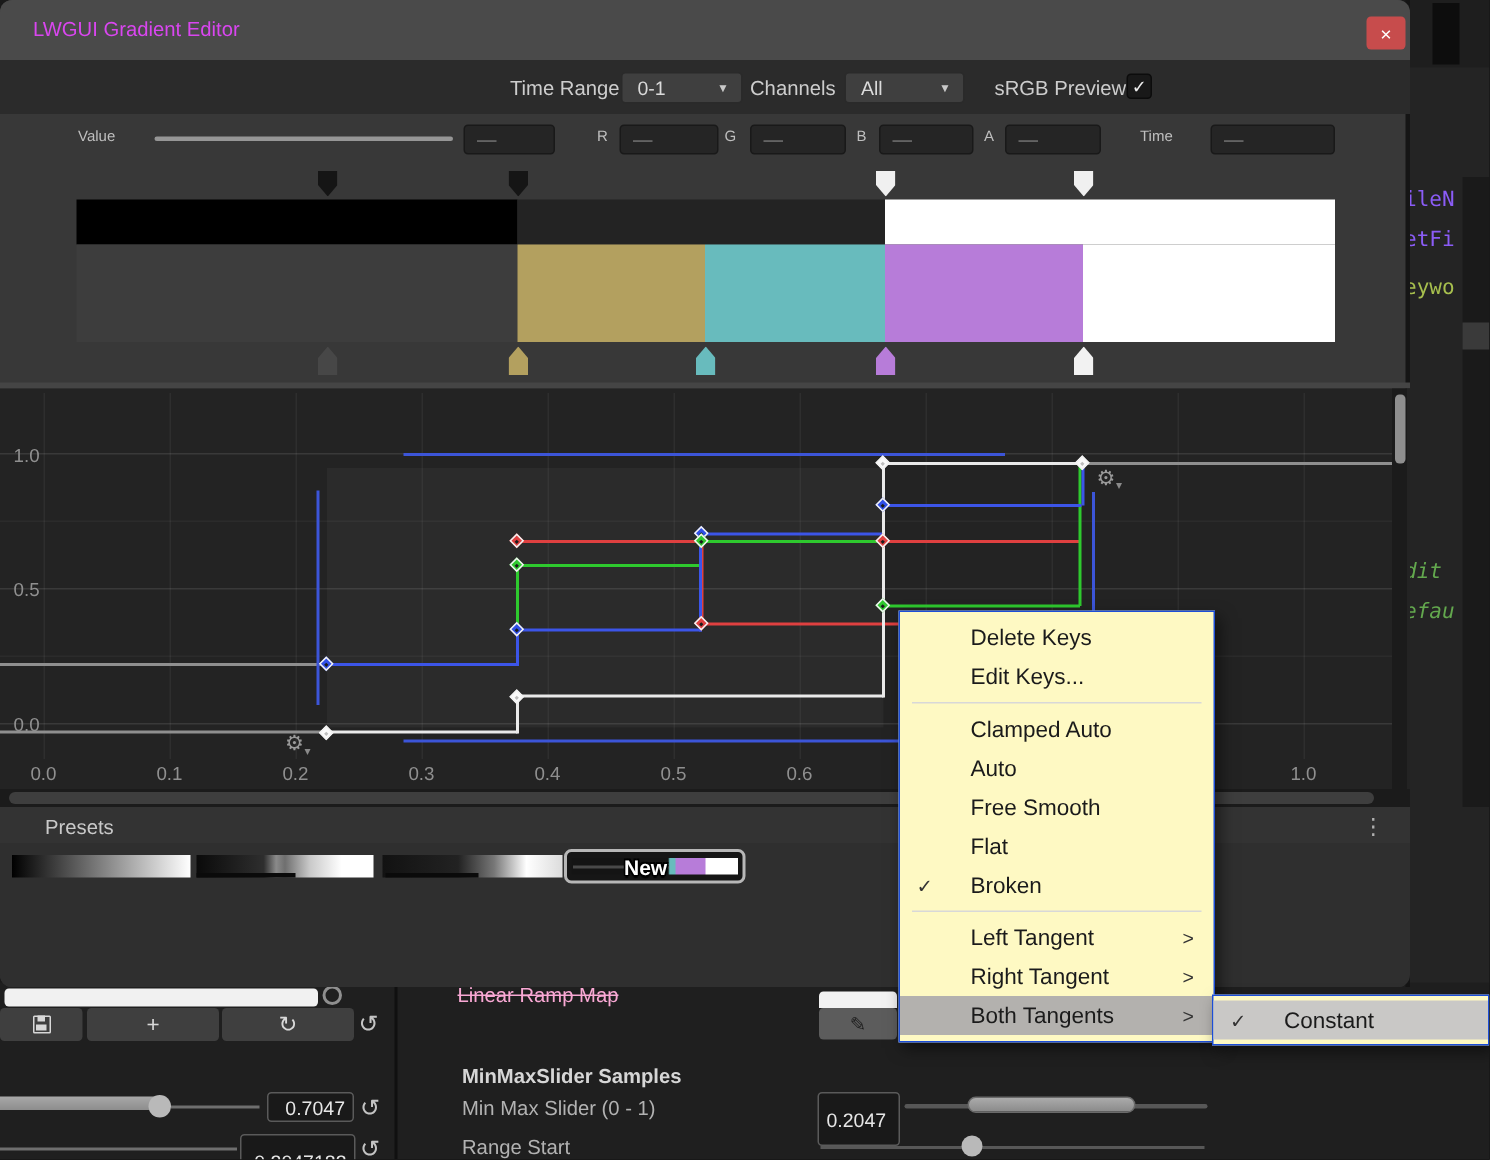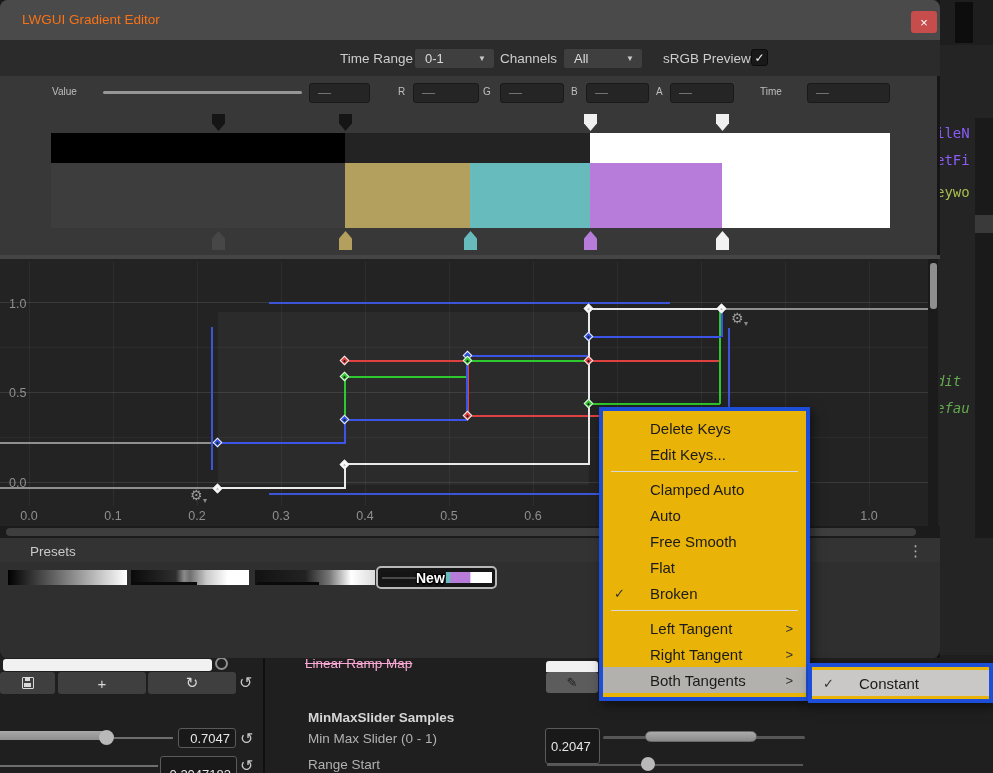--- a/index.html
+++ b/index.html
@@ -44,21 +44,21 @@
   .mm-track { left:603px; top:736px; width:202px; height:3px; background:#575757; border-radius:2px; }
   .mm-range { left:645px; top:731px; width:112px; height:11px; border-radius:6px;
     background:linear-gradient(180deg,#ababab,#8a8a8a); border:1px solid #6a6a6a; }
   .rs-track { left:547px; top:764px; width:256px; height:2px; background:#575757; }
   .rs-knob { left:641px; top:757px; width:14px; height:14px; border-radius:50%; background:#b9b9b9; }
 
   
   .win { left:0; top:0; width:940px; height:658px; background:#383838; border-radius:8px 8px 8px 8px; z-index:2; }
   .win-edge { left:937px; top:0; width:3px; height:658px; background:#151515; z-index:3; }
   .titlebar { left:0; top:0; width:940px; height:40px; background:#4a4a4a; border-radius:8px 8px 0 0; z-index:3; }
-  .title-text { left:22px; top:12px; color:#f97316; font-size:13.5px; }
+  .title-text { left:22px; top:12px; color:#d946ef; font-size:13.5px; }
   .close-btn { left:911px; top:11px; width:26px; height:22px; background:#c74c4c; border-radius:3px;
     color:#fff; font-size:13px; display:flex; align-items:center; justify-content:center; }
   .controls { left:0; top:40px; width:940px; height:36px; background:#2b2b2b; z-index:3; }
   .c-label { position:absolute; color:#cdcdcd; font-size:13.5px; z-index:4; }
   .dropdown { position:absolute; height:21px; background:#3f3f3f; border:1px solid #2a2a2a; border-radius:3px;
     color:#dadada; font-size:13px; display:flex; align-items:center; padding-left:10px; z-index:4; }
   .dd-arrow { position:absolute; right:8px; font-size:8px; color:#c9c9c9; }
   .checkbox { left:751px; top:49px; width:17px; height:17px; background:#191919; border:1px solid #0c0c0c;
     border-radius:3px; color:#eee; font-size:12px; display:flex; align-items:center; justify-content:center; z-index:4; }
 
@@ -107,21 +107,21 @@
   .sw3 { left:255px; width:120px; background:linear-gradient(90deg,#121212,#222 42%,#777 62%,#fff 80%,#dcdcdc); }
   .sw-under { position:absolute; top:582px; height:3px; background:#0a0a0a; z-index:5; }
   .sw4 { left:376px; top:566px; width:121px; height:23px; border:2px solid #b7b7b7; border-radius:5px; background:#161616; z-index:4; }
   .sw4-grad { position:absolute; left:3px; top:4px; right:3px; bottom:4px;
     background:linear-gradient(90deg,#141414 0%,#141414 58%,#68bbbd 59%,#68bbbd 62%,#b77cd9 63%,#b77cd9 80%,#ffffff 81%); }
   .sw4-line { position:absolute; left:4px; top:9px; width:64px; height:2px; background:#494949; }
   .new-label { position:absolute; left:38px; top:2px; color:#fff; font-size:14px; font-weight:bold;
     text-shadow:-1px -1px 0 #000,1px -1px 0 #000,-1px 1px 0 #000,1px 1px 0 #000,0 2px 1px #000; }
 
   
-  .menu { position:absolute; background:#eab308; border:4px solid #1d4ed8;
+  .menu { position:absolute; background:#fef9c3; border:1px solid #1d4ed8;
     box-shadow:3px 4px 10px rgba(0,0,0,0.5); z-index:10; padding:4px 0; }
   .mi { position:relative; height:26px; display:flex; align-items:center; padding-left:47px;
     color:#1b1b1b; font-size:15px; }
   .mi .chk { position:absolute; left:11px; font-size:13px; color:#333; }
   .mi .arr { position:absolute; right:13px; font-size:13px; color:#333; }
   .mi.hl { background:#b3b1ae; }
   .mi.hl2 { background:#c9c8c6; }
   .msep { height:1px; background:#d8d8d8; margin:4px 8px; }
 </style>
 </head>

